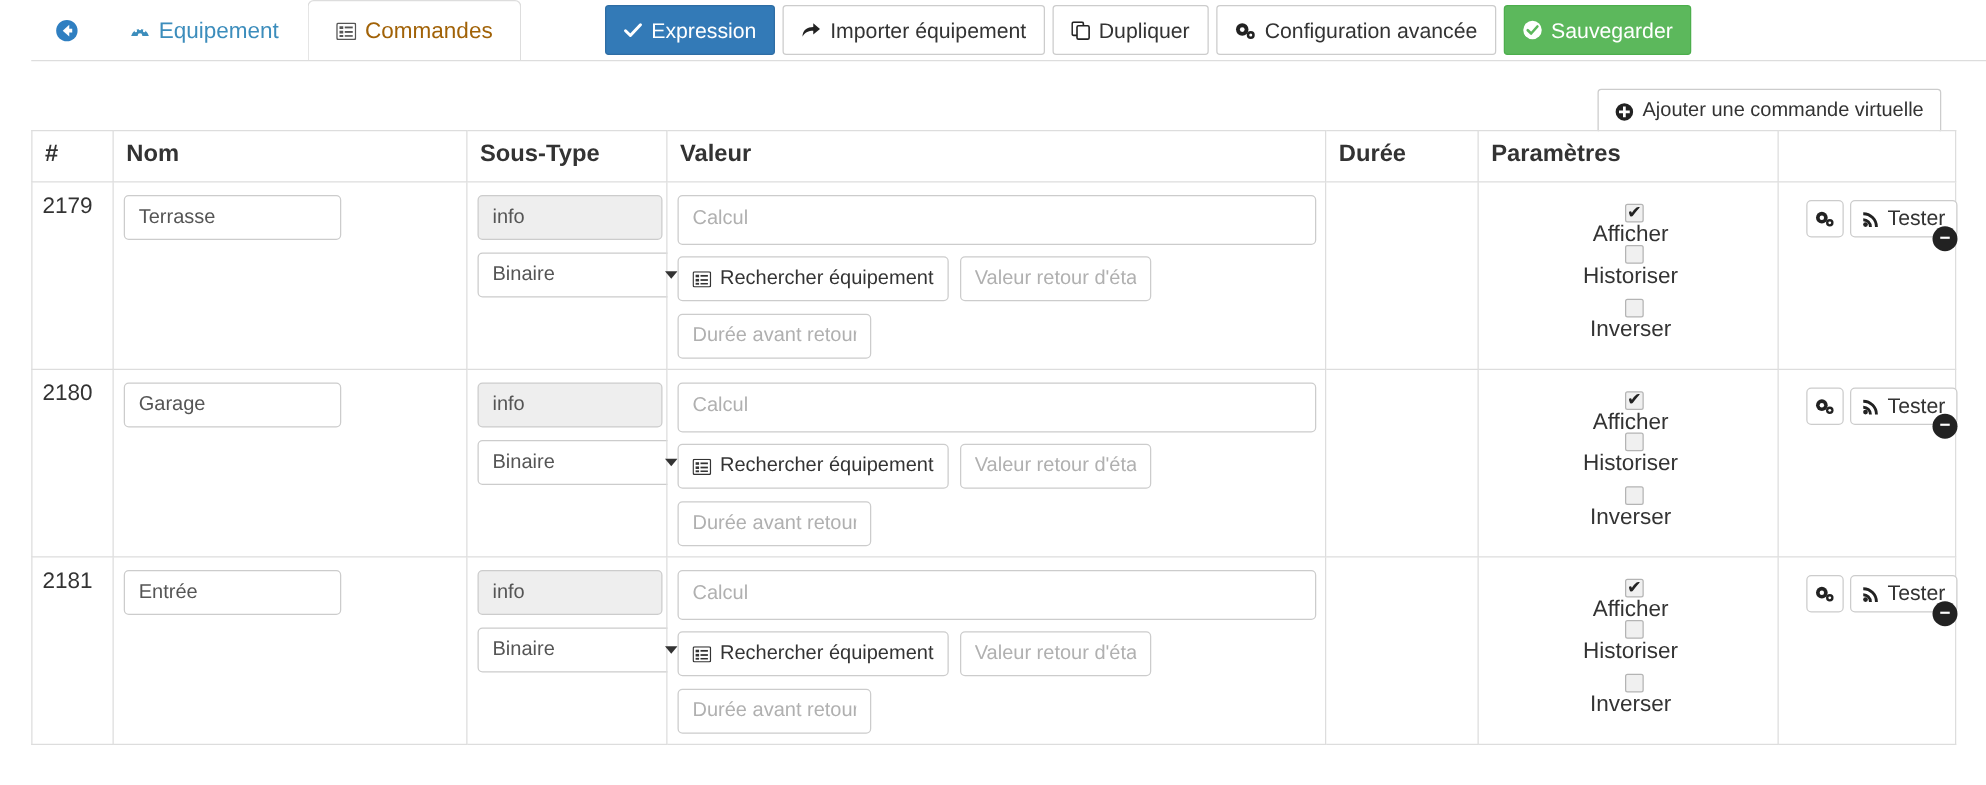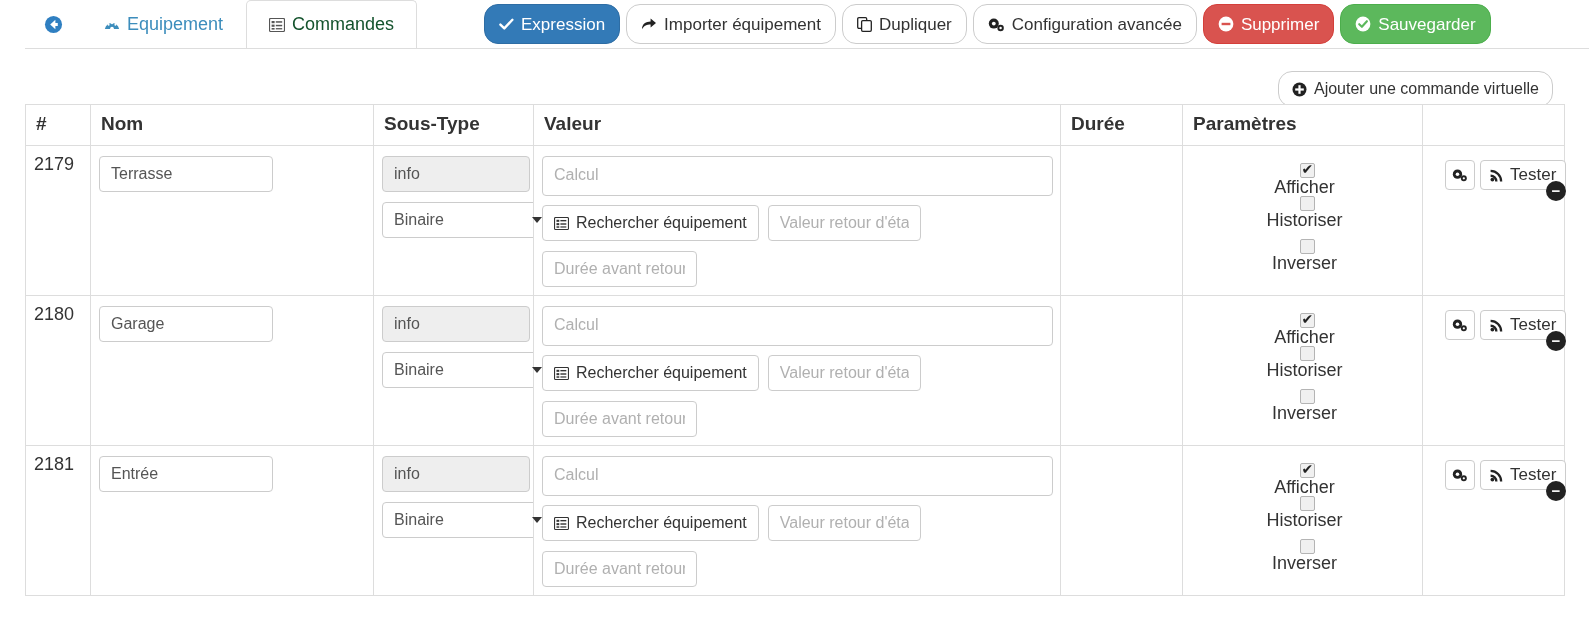--- a/index.html
+++ b/index.html
@@ -45,21 +45,21 @@
     border: 1px solid transparent;
     border-radius: 5px 5px 0 0;
     background: transparent;
     cursor: pointer;
     white-space: nowrap;
   }
   .tab.active {
     background: #ffffff;
     border: 1px solid #dddddd;
     border-bottom-color: #ffffff;
-    color: #14532d;
+    color: #a16207;
     height: 49px;
   }
   .tab .tico { font-size: 15px; line-height: 1; display:inline-flex; }
 
   .tabs-underline {
     position: absolute;
     left: 25px; right: 0; top: 48px;
     height: 1px;
     background: #dddddd;
   }
@@ -73,21 +73,21 @@
     align-items: flex-start;
   }
   .btn {
     display: inline-flex;
     align-items: center;
     gap: 7px;
     height: 40px;
     padding: 0 14px;
     font-size: 17px;
     line-height: 1;
-    border-radius: 14px;
+    border-radius: 3px;
     border: 1px solid #cccccc;
     background: #ffffff;
     color: #333333;
     cursor: pointer;
     white-space: nowrap;
     font-family: "Liberation Sans", sans-serif;
   }
   .btn .bico { font-size: 15px; display:inline-flex; align-items:center; }
   .btn-primary { background: #337ab7; border-color: #2e6da4; color: #ffffff; }
   .btn-danger  { background: #d9534f; border-color: #d43f3a; color: #ffffff; }
@@ -363,29 +363,20 @@
             <circle cx="5.8" cy="6.6" r="5"></circle>
             <circle cx="12.6" cy="11" r="3.2"></circle>
           </g>
           <circle cx="5.8" cy="6.6" r="1.9" fill="#ffffff"></circle>
           <circle cx="12.6" cy="11" r="1.2" fill="#ffffff"></circle>
         </svg>
       </span>
       <span>Configuration avancée</span>
     </button>
 
-    <button class="btn btn-danger">
-      <span class="bico">
-        <svg width="16" height="16" viewBox="0 0 16 16" aria-hidden="true">
-          <circle cx="8" cy="8" r="7.4" fill="#ffffff"></circle>
-          <rect x="3.6" y="6.8" width="8.8" height="2.4" fill="#d9534f"></rect>
-        </svg>
-      </span>
-      <span>Supprimer</span>
-    </button>
 
     <button class="btn btn-success">
       <span class="bico">
         <svg width="16" height="16" viewBox="0 0 16 16" aria-hidden="true">
           <circle cx="8" cy="8" r="7.4" fill="#ffffff"></circle>
           <path d="M4.2 8.2 L6.9 10.8 L11.9 5.2" fill="none" stroke="#5cb85c" stroke-width="2.1" stroke-linecap="round" stroke-linejoin="round"></path>
         </svg>
       </span>
       <span>Sauvegarder</span>
     </button>

